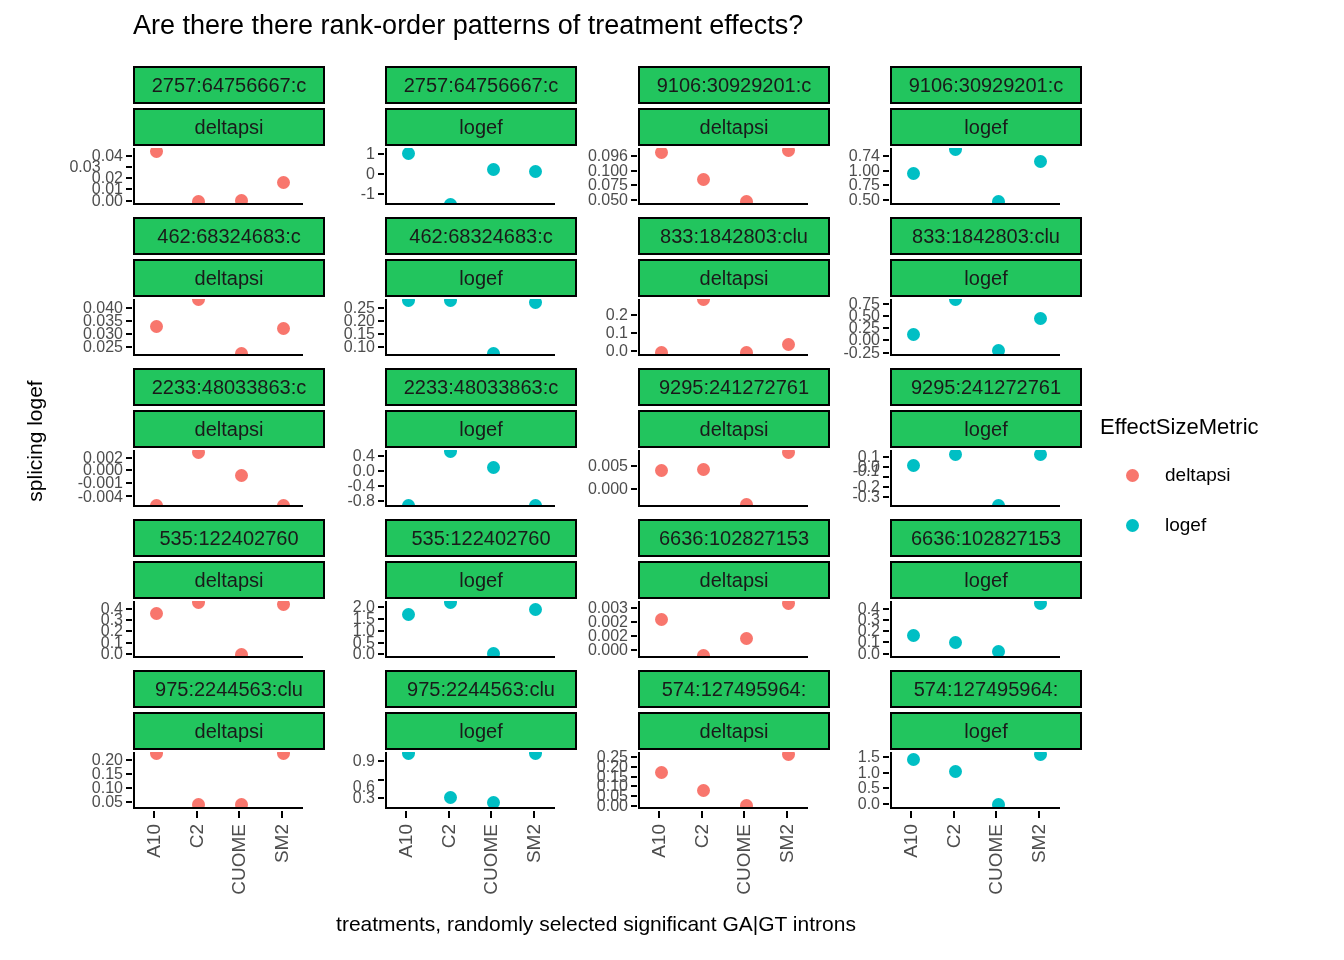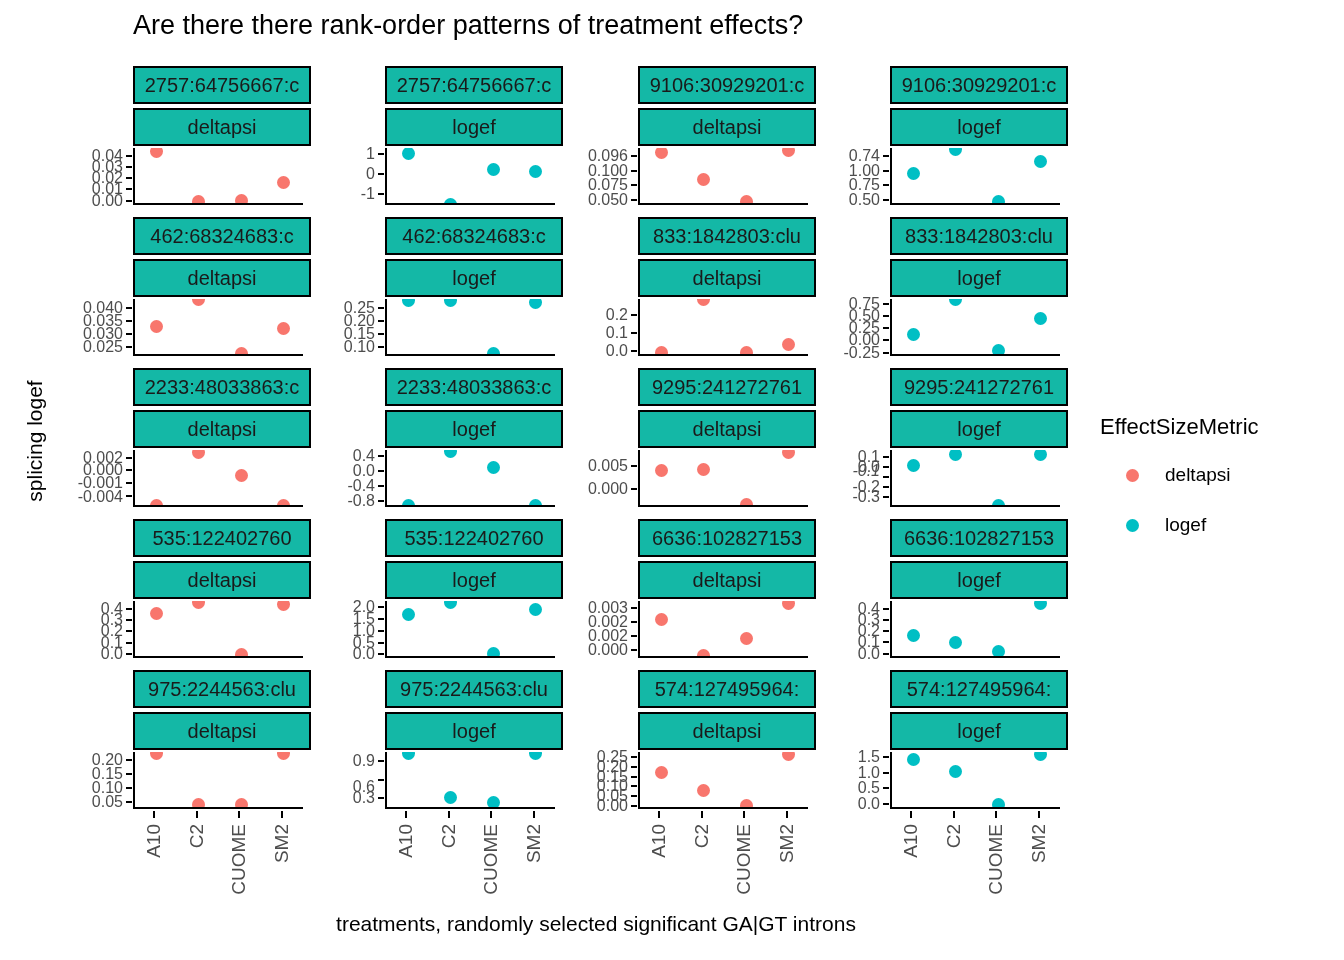--- a/index.html
+++ b/index.html
@@ -15,22 +15,22 @@
   .y-axis-title {
     position:absolute; left:-74px; top:428px; width:220px; height:26px;
     transform:rotate(-90deg); font-size:21px; color:#000; text-align:center;
   }
   .x-axis-title {
     position:absolute; left:146px; top:912px; width:900px; text-align:center;
     font-size:21px; color:#000;
   }
   .facet-cell { position:absolute; width:170px; }
   .strip {
-    position:absolute; left:0; width:178px; height:38px;
-    border:2.5px solid #000; background:#14b8a6; display:flex;
+    position:absolute; left:0; width:192px; height:38px;
+    border:2.5px solid #000; background:#22c55e; display:flex;
     align-items:center; justify-content:center; font-size:20px; color:#1a1a1a;
     white-space:nowrap; overflow:hidden;
   }
   .panel {
     position:absolute; left:0; top:82px; width:170px; height:57px;
     border-left:2px solid #000; border-bottom:2px solid #000;
     background:#fff; overflow:hidden;
   }
   .pt { position:absolute; width:13px; height:13px; border-radius:50%; }
   .ytick-label {
@@ -57,21 +57,21 @@
 <div class="chart-title">Are there there rank-order patterns of treatment effects?</div>
 
 <div class="y-axis-title">splicing logef</div>
 
 <div id="facet-grid">
     <div class="facet-cell" style="left: 133px; top: 66px; height: 151px;">
       <div class="strip" style="top: 0px;">2757:64756667:c</div>
       <div class="strip" style="top: 42px;">deltapsi</div>
       <div class="ytick-label" style="top: 81.8235px;">0.04</div>
       <div class="ytick-mark" style="top: 88.8235px;"></div>
-      <div class="ytick-label" style="top: 93px;">0.03</div>
+      <div class="ytick-label" style="top: 93px; text-align: center;">0.03</div>
       <div class="ytick-mark" style="top: 100px;"></div>
       <div class="ytick-label" style="top: 104.176px;">0.02</div>
       <div class="ytick-mark" style="top: 111.176px;"></div>
       <div class="ytick-label" style="top: 115.353px;">0.01</div>
       <div class="ytick-mark" style="top: 122.353px;"></div>
       <div class="ytick-label" style="top: 126.529px;">0.00</div>
       <div class="ytick-mark" style="top: 133.529px;"></div>
       <div class="panel">
         <div class="pt" style="background: rgb(248, 118, 109); left: 14.75px; top: -3.14706px;"></div>
         <div class="pt" style="background: rgb(248, 118, 109); left: 57.25px; top: 47.1471px;"></div>

